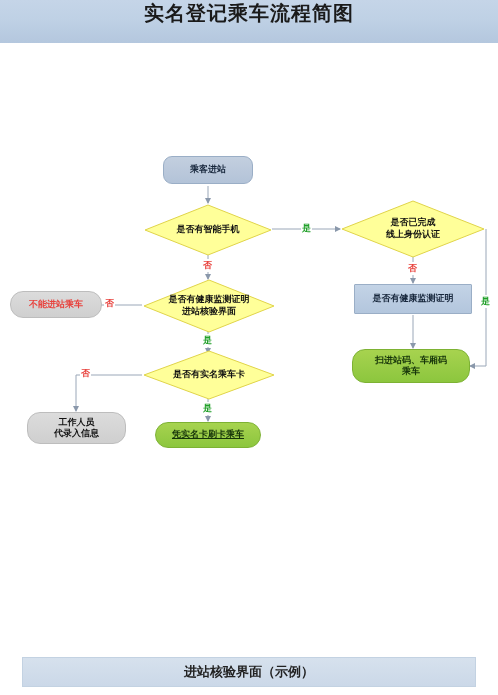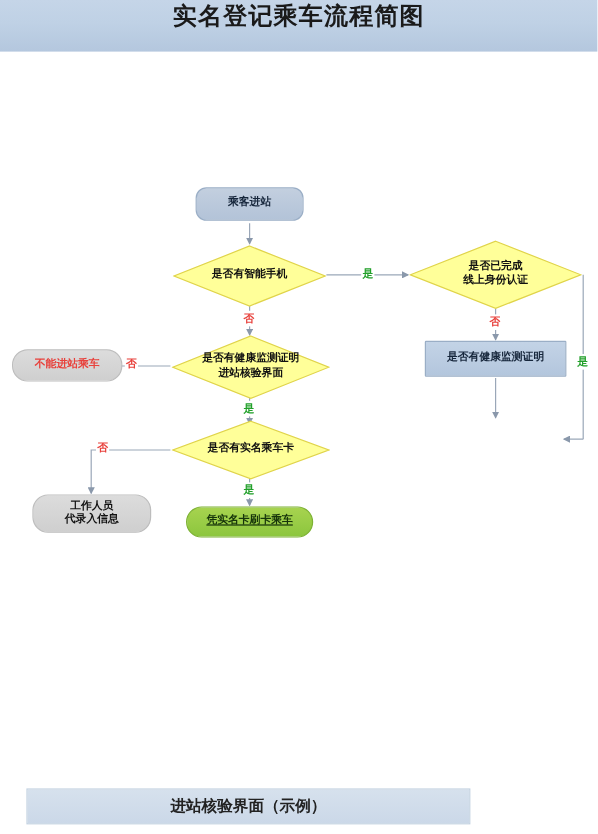--- a/index.html
+++ b/index.html
@@ -119,21 +119,21 @@
     position: relative;
     width: 498px;
     height: 190px;
   }
 
   
   .footer {
     position: absolute;
     left: 22px;
     bottom: 8px;
-    width: 370px;
+    width: 454px;
     height: 30px;
     background: linear-gradient(to bottom, #d6e1ed 0%, #cbd8e8 100%);
     border: 1px solid #c3d2e2;
     display: flex;
     align-items: center;
     justify-content: center;
     box-sizing: border-box;
   }
   .footer-text {
     font-size: 13px;
@@ -206,20 +206,26 @@
         <div>是否已完成</div>
         <div>线上身份认证</div>
       </div>
     </div>
   </div>
 
   <div class="node n-blue-rect" style="left:354px; top:241px; width:118px; height:30px;">
     <span>是否有健康监测证明</span>
   </div>
 
+  <div class="node n-green" style="left:352px; top:306px; width:118px; height:34px;">
+    <span>
+      <span>扫进站码、车厢码</span><br>
+      <span>乘车</span>
+    </span>
+  </div>
 
   <div class="node n-gray n-gray-red" style="left:10px; top:248px; width:92px; height:27px;">
     <span>不能进站乘车</span>
   </div>
 
   <div class="diamond" style="left:143px; top:236px; width:132px; height:54px;">
     <svg class="shape" viewBox="0 0 132 54" preserveAspectRatio="none">
       <polygon points="66,1 131,27 66,53 1,27" fill="#FFFF99" stroke="#E0D44A" stroke-width="1"></polygon>
     </svg>
     <div class="dlabel">

